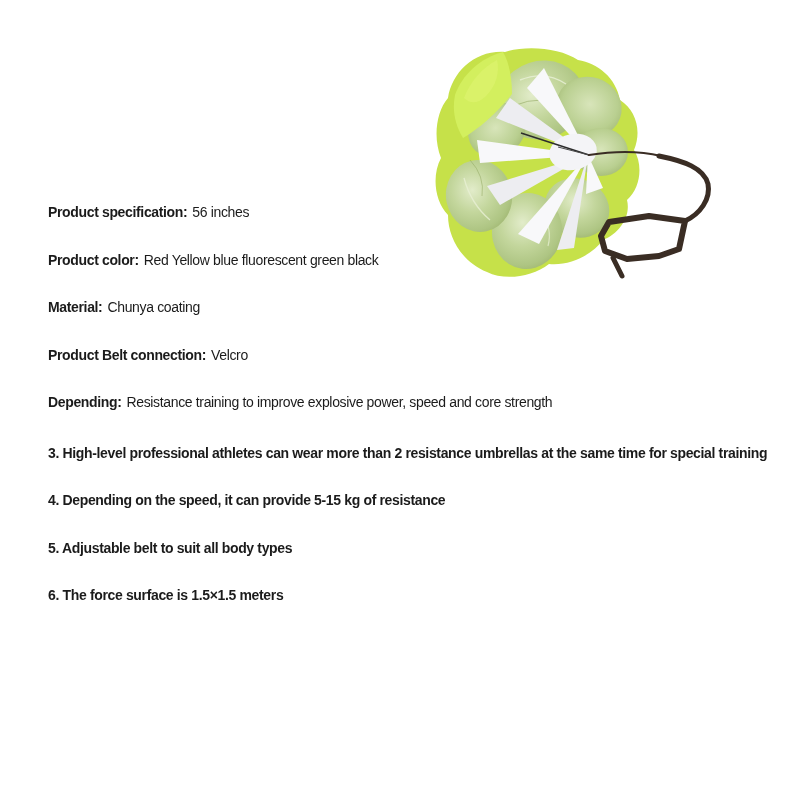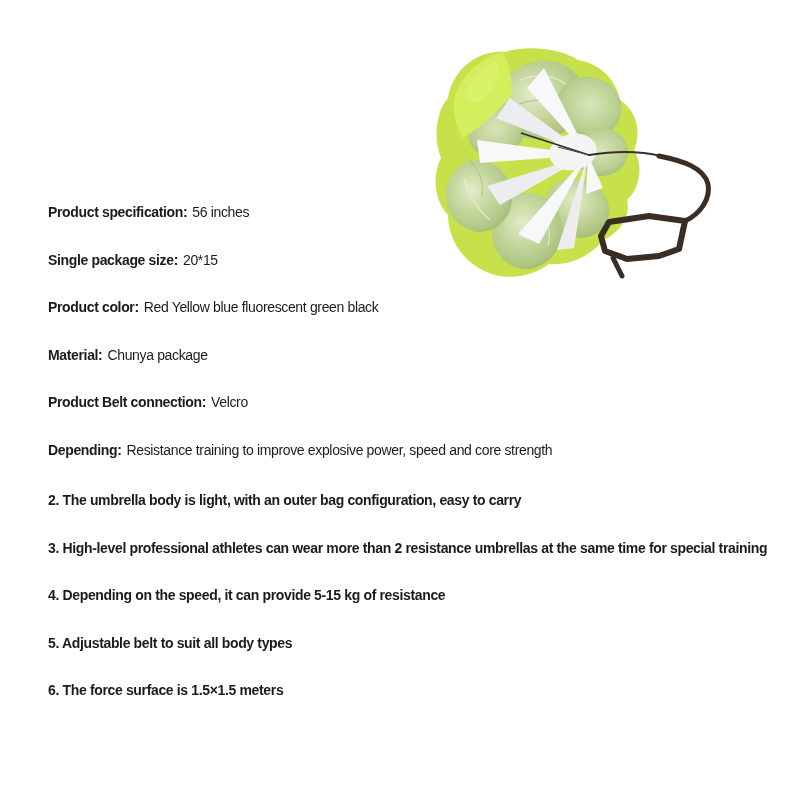--- a/index.html
+++ b/index.html
@@ -118,40 +118,34 @@
     </g>
   </svg>
 
   <div class="text-block">
 
     <div class="specs">
       <div class="line">
         <span class="lbl">Product specification:</span><span class="val">56 inches</span>
       </div>
       <div class="line">
-        <span class="lbl">Single package size:</span><span class="val">20*15</span>
-      </div>
-      <div class="line">
         <span class="lbl">Product color:</span><span class="val">Red Yellow blue fluorescent green black</span>
       </div>
       <div class="line">
-        <span class="lbl">Material:</span><span class="val">Chunya package</span>
+        <span class="lbl">Material:</span><span class="val">Chunya coating</span>
       </div>
       <div class="line">
         <span class="lbl">Product Belt connection:</span><span class="val">Velcro</span>
       </div>
       <div class="line">
         <span class="lbl">Depending:</span><span class="val">Resistance training to improve explosive power, speed and core strength</span>
       </div>
     </div>
 
     <div class="features">
-      <div class="line">
-        <span class="feature-text">2. The umbrella body is light, with an outer bag configuration, easy to carry</span>
-      </div>
       <div class="line">
         <span class="feature-text">3. High-level professional athletes can wear more than 2 resistance umbrellas at the same time for special training</span>
       </div>
       <div class="line">
         <span class="feature-text">4. Depending on the speed, it can provide 5-15 kg of resistance</span>
       </div>
       <div class="line">
         <span class="feature-text">5. Adjustable belt to suit all body types</span>
       </div>
       <div class="line">

